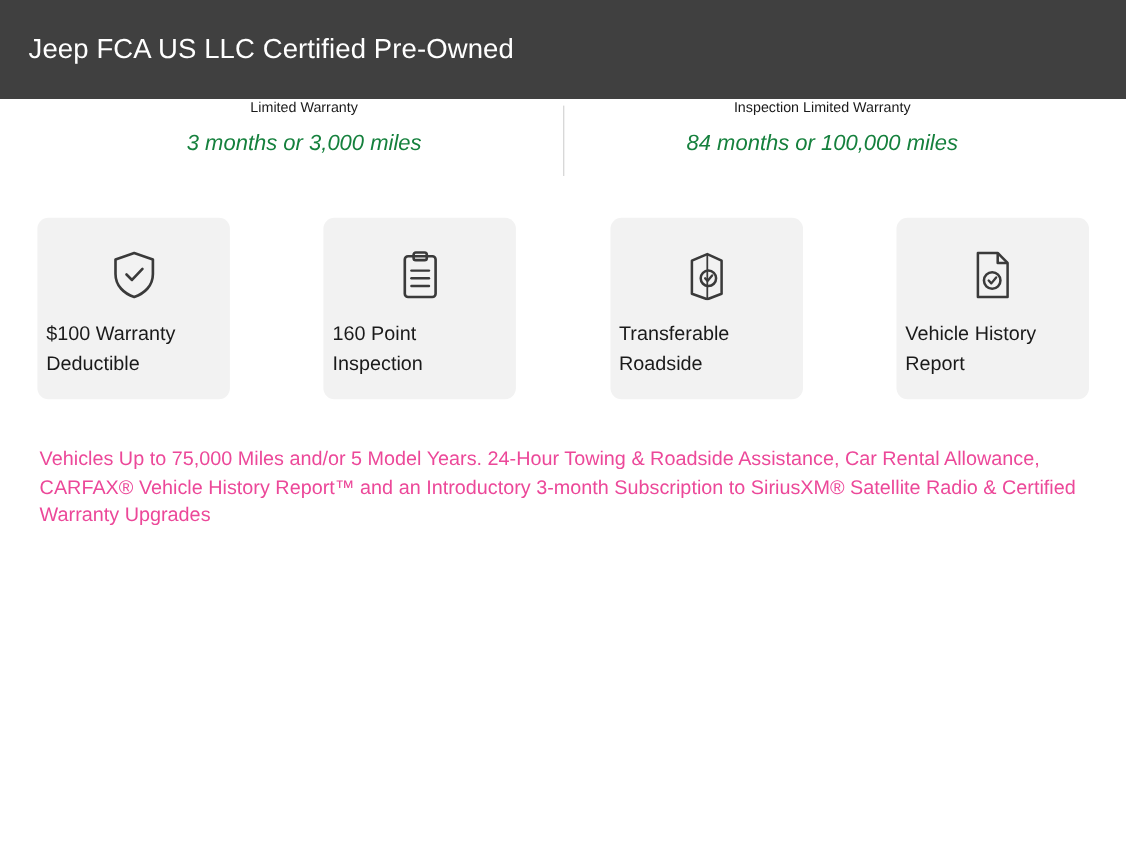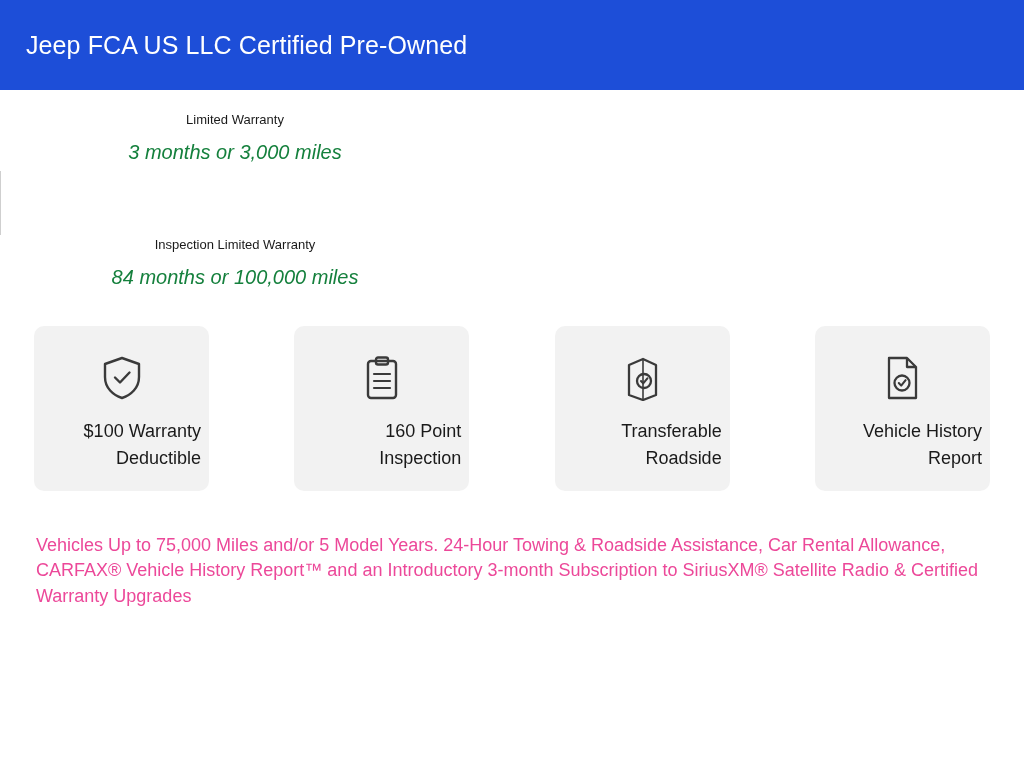--- a/index.html
+++ b/index.html
@@ -17,43 +17,41 @@
   .page {
     width: 1024px;
     height: 768px;
     position: relative;
     display: flex;
     flex-direction: column;
   }
 
   
   .header {
-    background: #1d4ed8;
+    background: #404040;
     height: 90px;
     display: flex;
     align-items: center;
     padding: 0 26px;
     box-sizing: border-box;
   }
   .header-title {
     color: #ffffff;
     font-size: 25px;
     font-weight: 400;
     letter-spacing: 0.1px;
     line-height: 1.2;
   }
 
   
   .warranty-row {
     display: flex;
     align-items: stretch;
     justify-content: center;
-    padding-top: 22px;
     padding-bottom: 8px;
-    flex-direction: column;
   }
   .warranty-col {
     width: 470px;
     text-align: center;
     padding: 0 10px;
     box-sizing: border-box;
   }
   .warranty-label {
     font-size: 13px;
     color: #1a1a1a;
@@ -97,21 +95,21 @@
     height: 52px;
     display: flex;
     align-items: center;
     justify-content: center;
     color: #3a3a3a;
   }
   .feature-label {
     margin-top: 14px;
     font-size: 18px;
     line-height: 1.5;
-    text-align: right;
+    text-align: left;
     color: #1a1a1a;
     padding: 0 8px;
   }
 
   
   .description {
     padding: 42px 36px 0 36px;
     font-size: 18px;
     line-height: 1.42;
     color: #ec4899;

